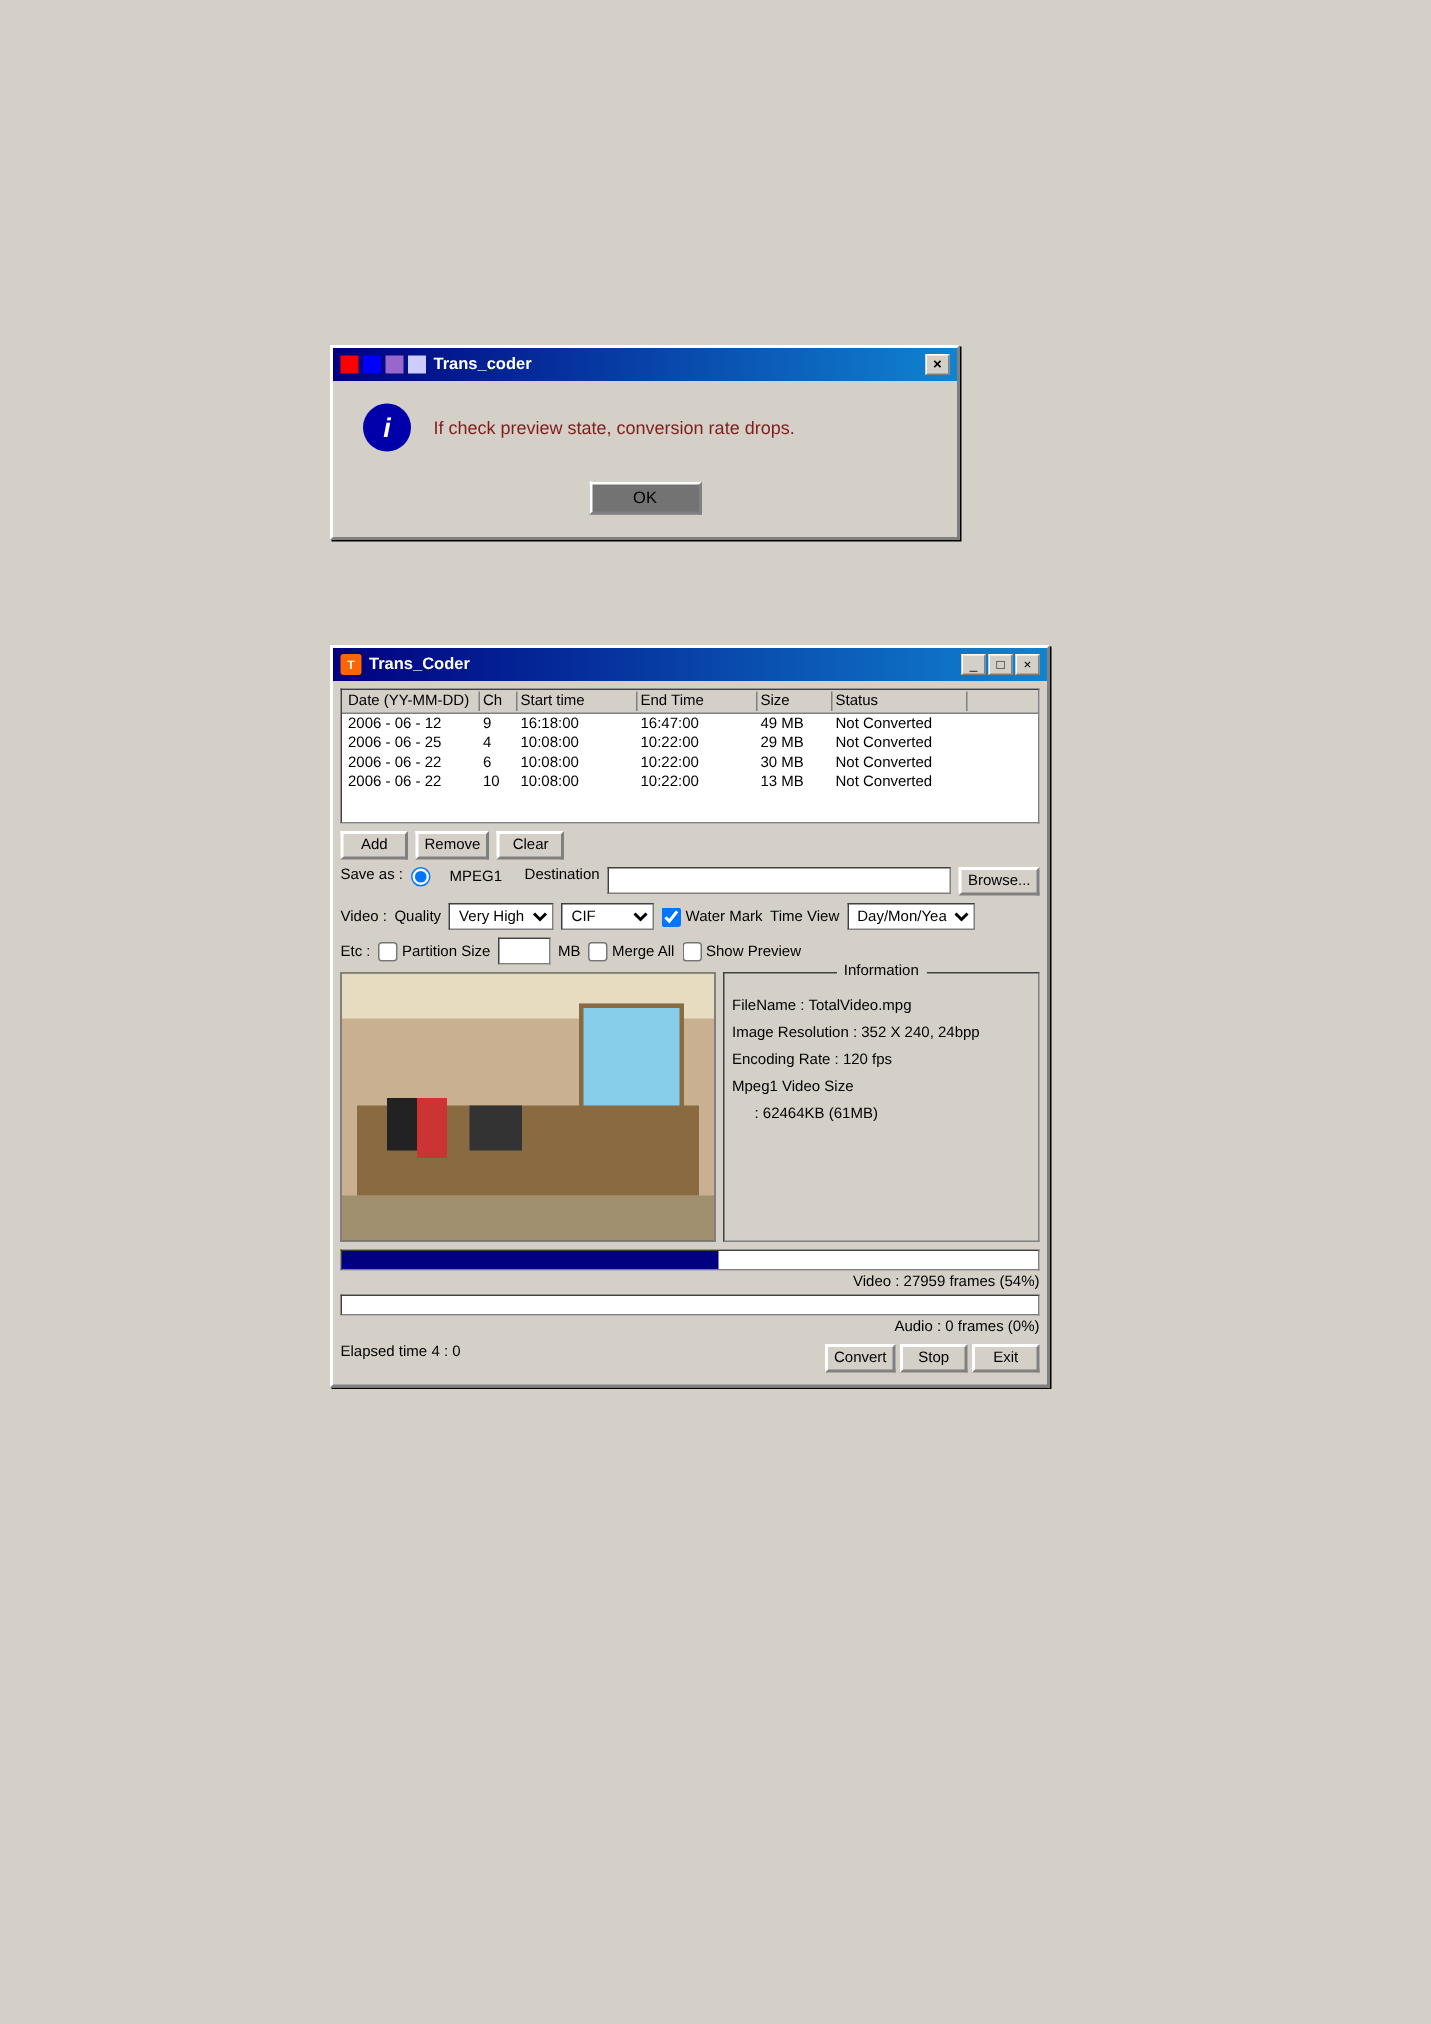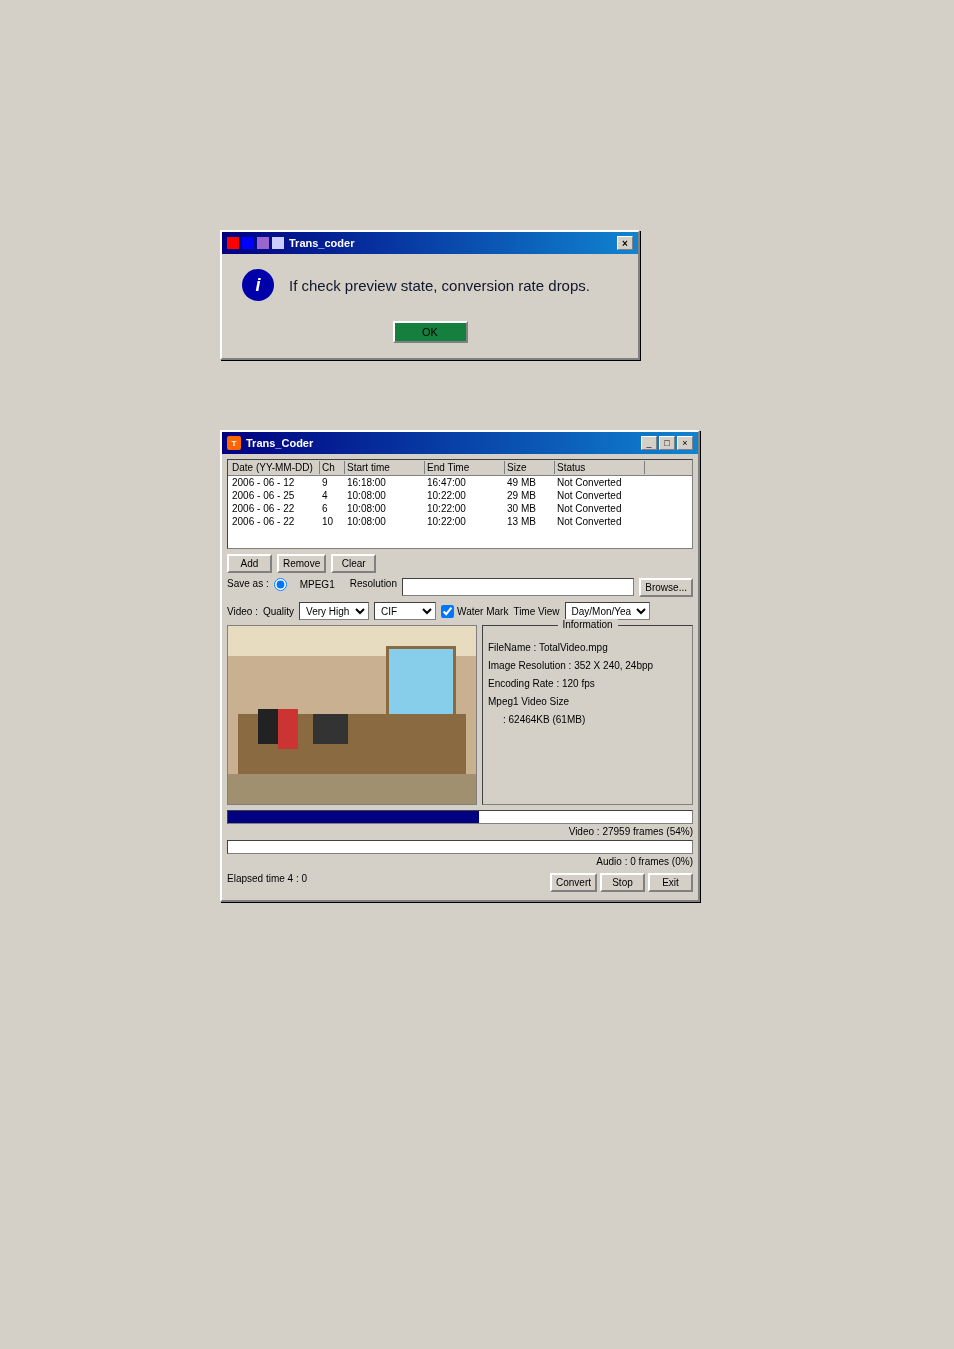--- a/index.html
+++ b/index.html
@@ -79,30 +79,30 @@
       color: white;
       display: flex;
       align-items: center;
       justify-content: center;
       font-style: italic;
       font-size: 18px;
       font-weight: bold;
       flex-shrink: 0;
     }
     .alert-message {
-      font-size: 15px;
-      color: #0f172a;
+      font-size: 12px;
+      color: #7f1d1d;
     }
     .alert-footer {
       display: flex;
       justify-content: center;
       padding: 5px 15px 15px;
     }
     .win-btn {
-      background: #15803d;
+      background: #737373;
       border: 2px solid #ffffff;
       border-right-color: #808080;
       border-bottom-color: #808080;
       padding: 3px 20px;
       font-size: 11px;
       cursor: pointer;
       min-width: 75px;
       text-align: center;
     }
 
@@ -543,21 +543,21 @@
       <button class="win-btn-sm">Remove</button>
       <button class="win-btn-sm">Clear</button>
     </div>
 
     <div class="saveas-row">
       <span class="saveas-label">Save as :</span>
       <div class="radio-group">
         <input type="radio" name="saveas" checked="" style="">
         <span class="checkbox-label">MPEG1</span>
       </div>
-      <span class="dest-label">Resolution</span>
+      <span class="dest-label">Destination</span>
       <input type="text" class="dest-input" value="" style="">
       <button class="win-btn-sm">Browse...</button>
     </div>
 
     <div class="video-row">
       <span class="video-label">Video :</span>
       <span class="quality-label">Quality</span>
       <select class="win-select" style="width:70px;">
         <option>Very High</option>
         <option>High</option>
@@ -574,20 +574,37 @@
         <span class="checkbox-label">Water Mark</span>
       </div>
       <span class="time-view-label">Time View</span>
       <select class="win-select" style="width:85px;">
         <option>Day/Mon/Year</option>
         <option>Mon/Day/Year</option>
         <option>Year/Mon/Day</option>
       </select>
     </div>
 
+    <div class="etc-row">
+      <span class="etc-label">Etc :</span>
+      <div class="checkbox-group">
+        <input type="checkbox" style="">
+        <span class="checkbox-label">Partition Size</span>
+      </div>
+      <input type="text" class="win-select" style="width: 35px;" value="">
+      <span class="checkbox-label">MB</span>
+      <div class="checkbox-group">
+        <input type="checkbox" style="">
+        <span class="checkbox-label">Merge All</span>
+      </div>
+      <div class="checkbox-group">
+        <input type="checkbox" style="">
+        <span class="checkbox-label">Show Preview</span>
+      </div>
+    </div>
 
     <div class="preview-info-row">
       <div class="preview-area">
         <div class="preview-room">
           <div class="preview-ceiling"></div>
           <div class="preview-floor"></div>
           <div class="preview-window"></div>
           <div class="preview-desk"></div>
           <div class="preview-monitor"></div>
           <div class="preview-monitor2"></div>

